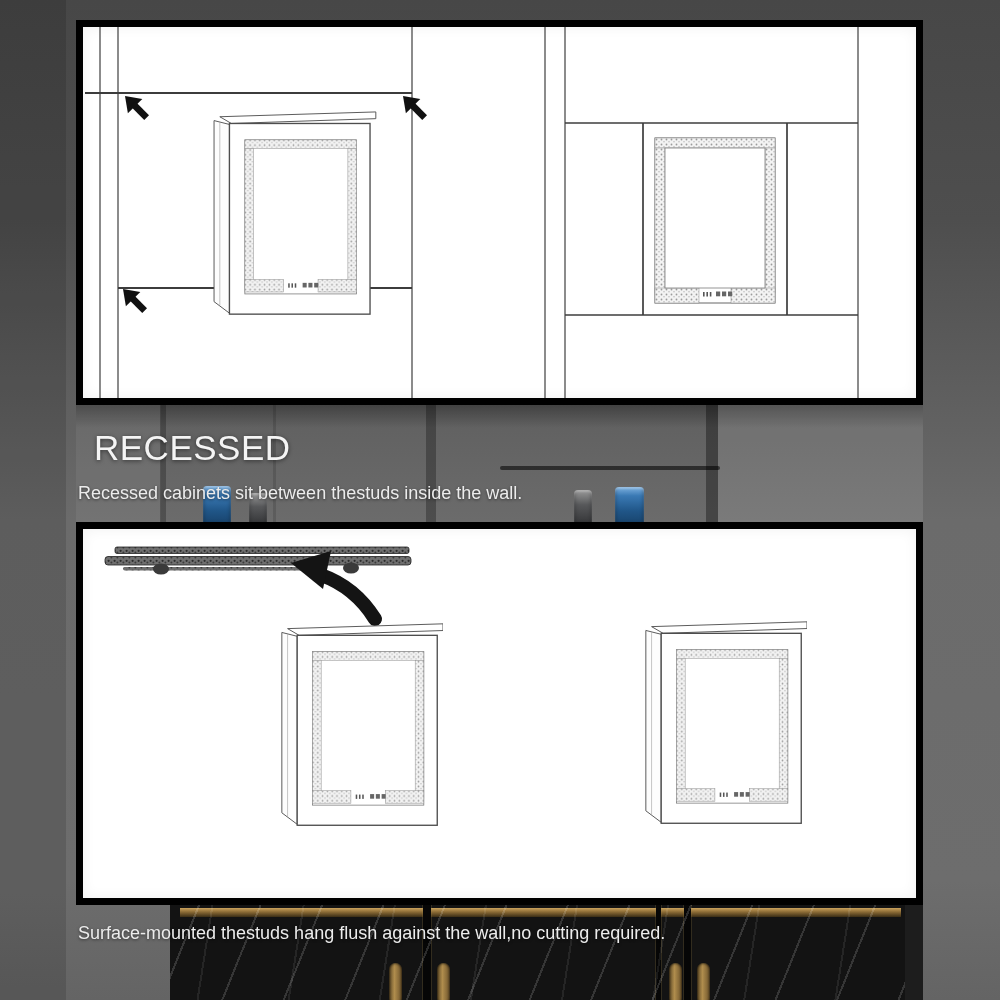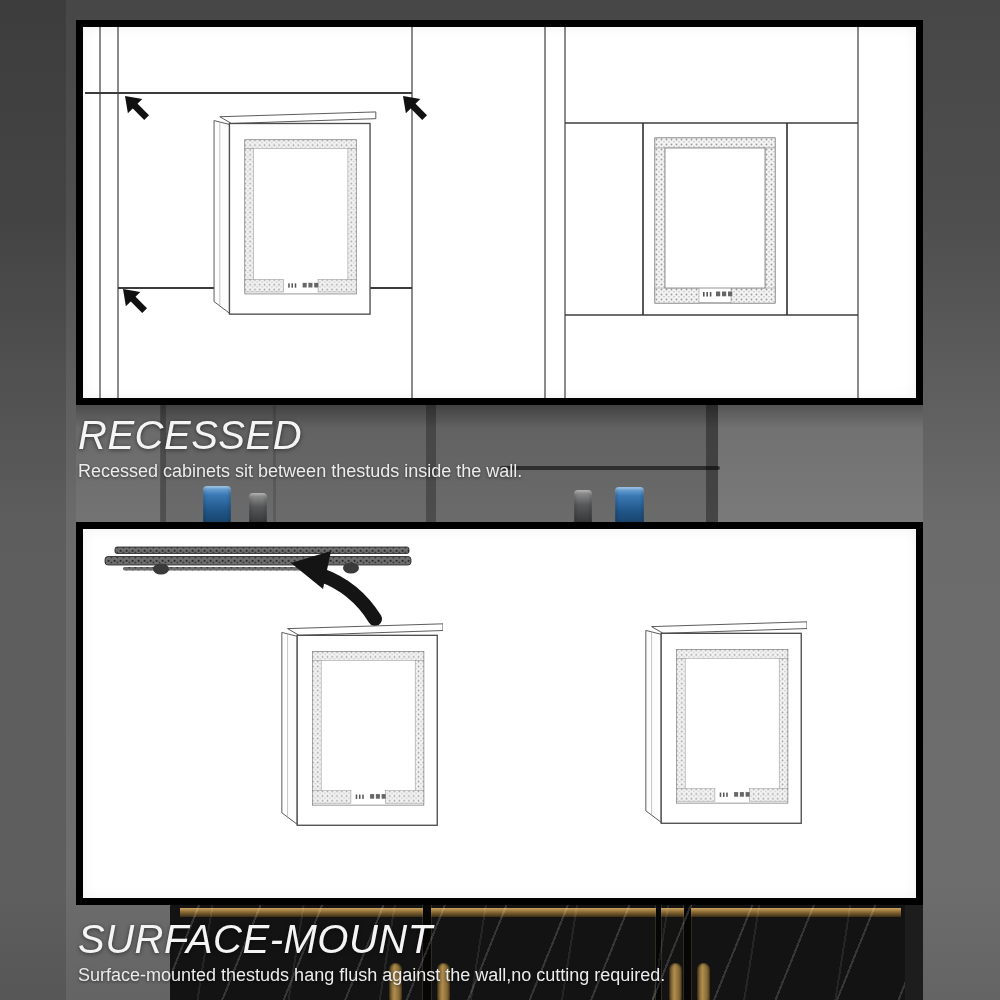--- a/index.html
+++ b/index.html
@@ -32,22 +32,22 @@
   .vanity .handle{position:absolute;top:58px;width:13px;height:42px;border-radius:7px;
      background:linear-gradient(90deg,#5e4a26 0%,#b08d4d 42%,#6b522a 100%);box-shadow:inset 0 0 3px #000;z-index:2;}
   .vanity-side{left:905px;top:905px;width:18px;height:95px;background:#1d1d1d;}
   
   .panel{background:#ffffff;border:7px solid #000;box-sizing:border-box;box-shadow:inset 0 0 14px rgba(0,0,0,.06);}
   .panel1{left:76px;top:20px;width:847px;height:385px;}
   .panel2{left:76px;top:522px;width:847px;height:383px;}
   .panel svg{display:block;width:100%;height:100%;}
   
   .caption{color:#f2f2f2;z-index:5;}
-  .caption h2{margin:0;font-size:40px;font-weight:400;letter-spacing:.5px;line-height:1.05;color:#f4f4f4;
-     text-shadow:0 1px 4px rgba(0,0,0,.55);font-style:italic;}
+  .caption h2{margin:16px;font-size:35px;font-weight:400;letter-spacing:.5px;line-height:1.05;color:#f4f4f4;
+     text-shadow:0 1px 4px rgba(0,0,0,.55);}
   .caption p{margin:5px 0 0 0;font-size:18px;font-weight:400;color:#ececec;line-height:1.15;
      text-shadow:0 1px 3px rgba(0,0,0,.55);white-space:nowrap;}
   .caption1{left:78px;top:414px;}
   .caption2{left:78px;top:918px;}
 </style>
 </head>
 <body>
 
 <div id="stage">
 
@@ -185,17 +185,16 @@
         <path d="M238 46 Q272 58 292 90" stroke="#141414" stroke-width="14" fill="none" stroke-linecap="round"></path>
         <polygon points="208,34 248,22 240,60" fill="#141414"></polygon>
       </g>
 
       <use href="#cab3d" x="195" y="91" width="165" height="211"></use>
       <use href="#cab3d" x="559" y="89" width="165" height="211"></use>
     </svg>
   </div>
 
   <div class="abs caption caption2">
-    <h2>SURFACE-MOUNT</h2>
     <p>Surface-mounted thestuds hang flush against the wall,no cutting required.</p>
   </div>
 
 </div>
 
 </body></html>

